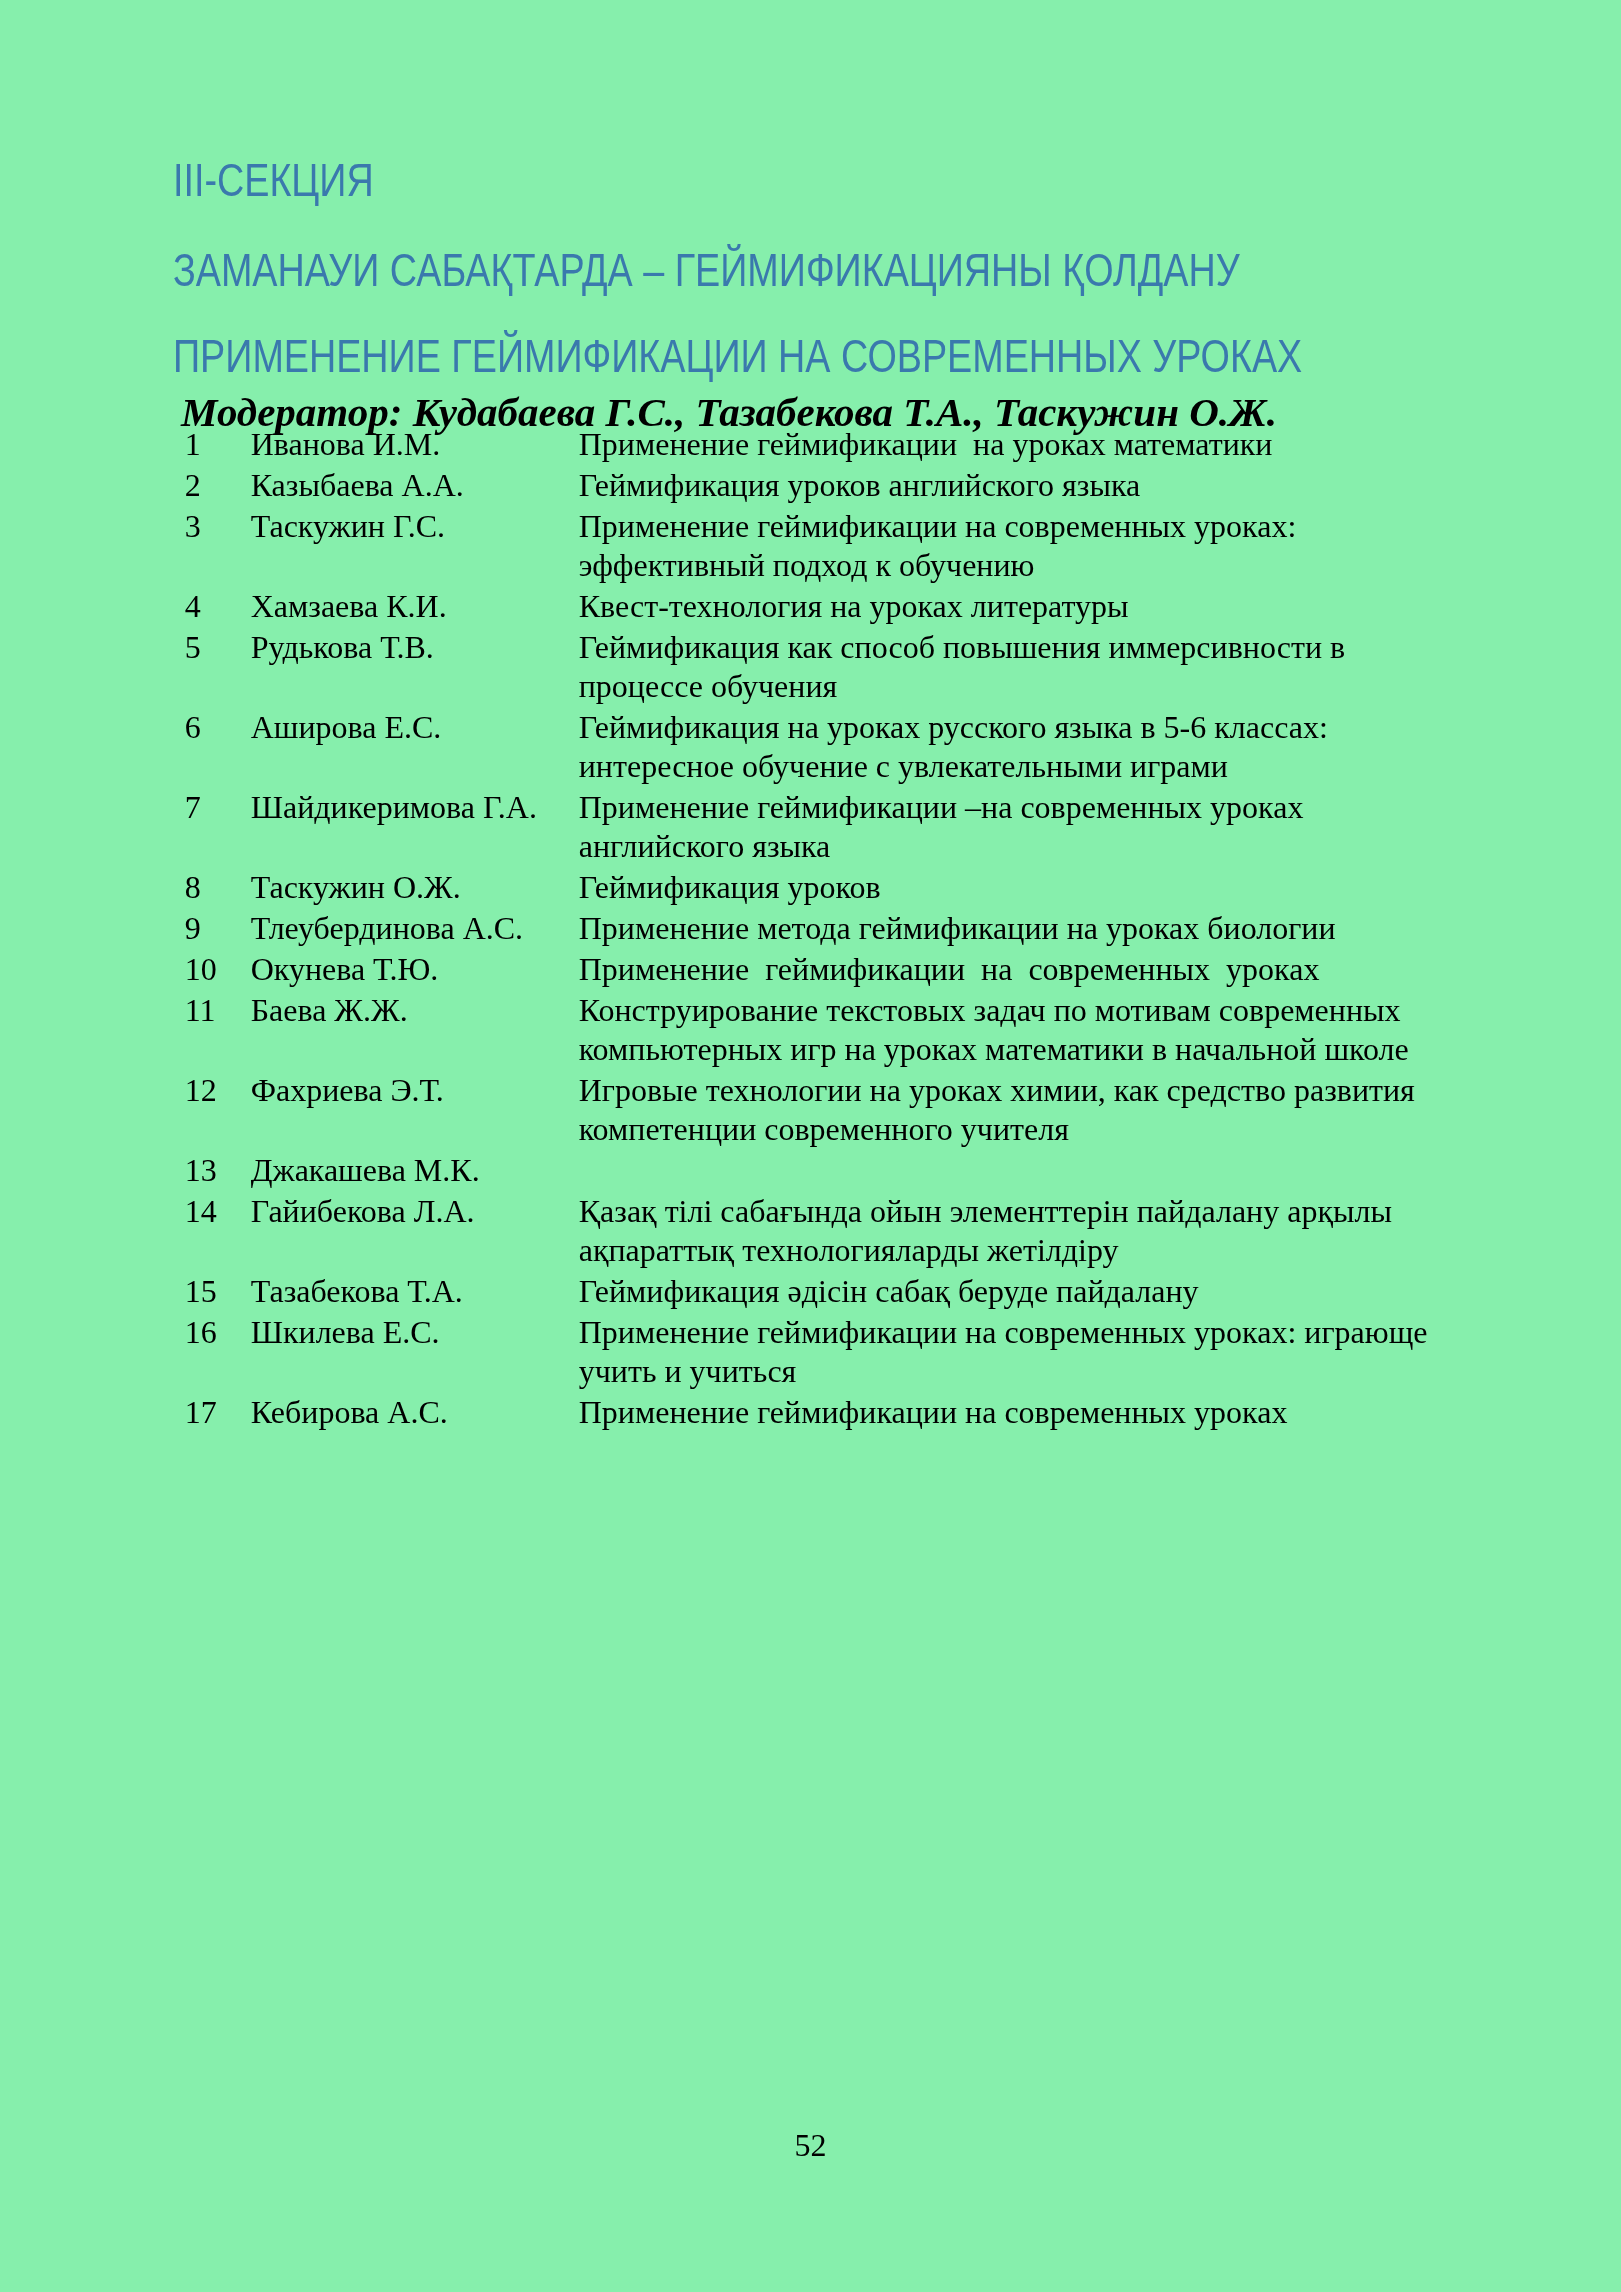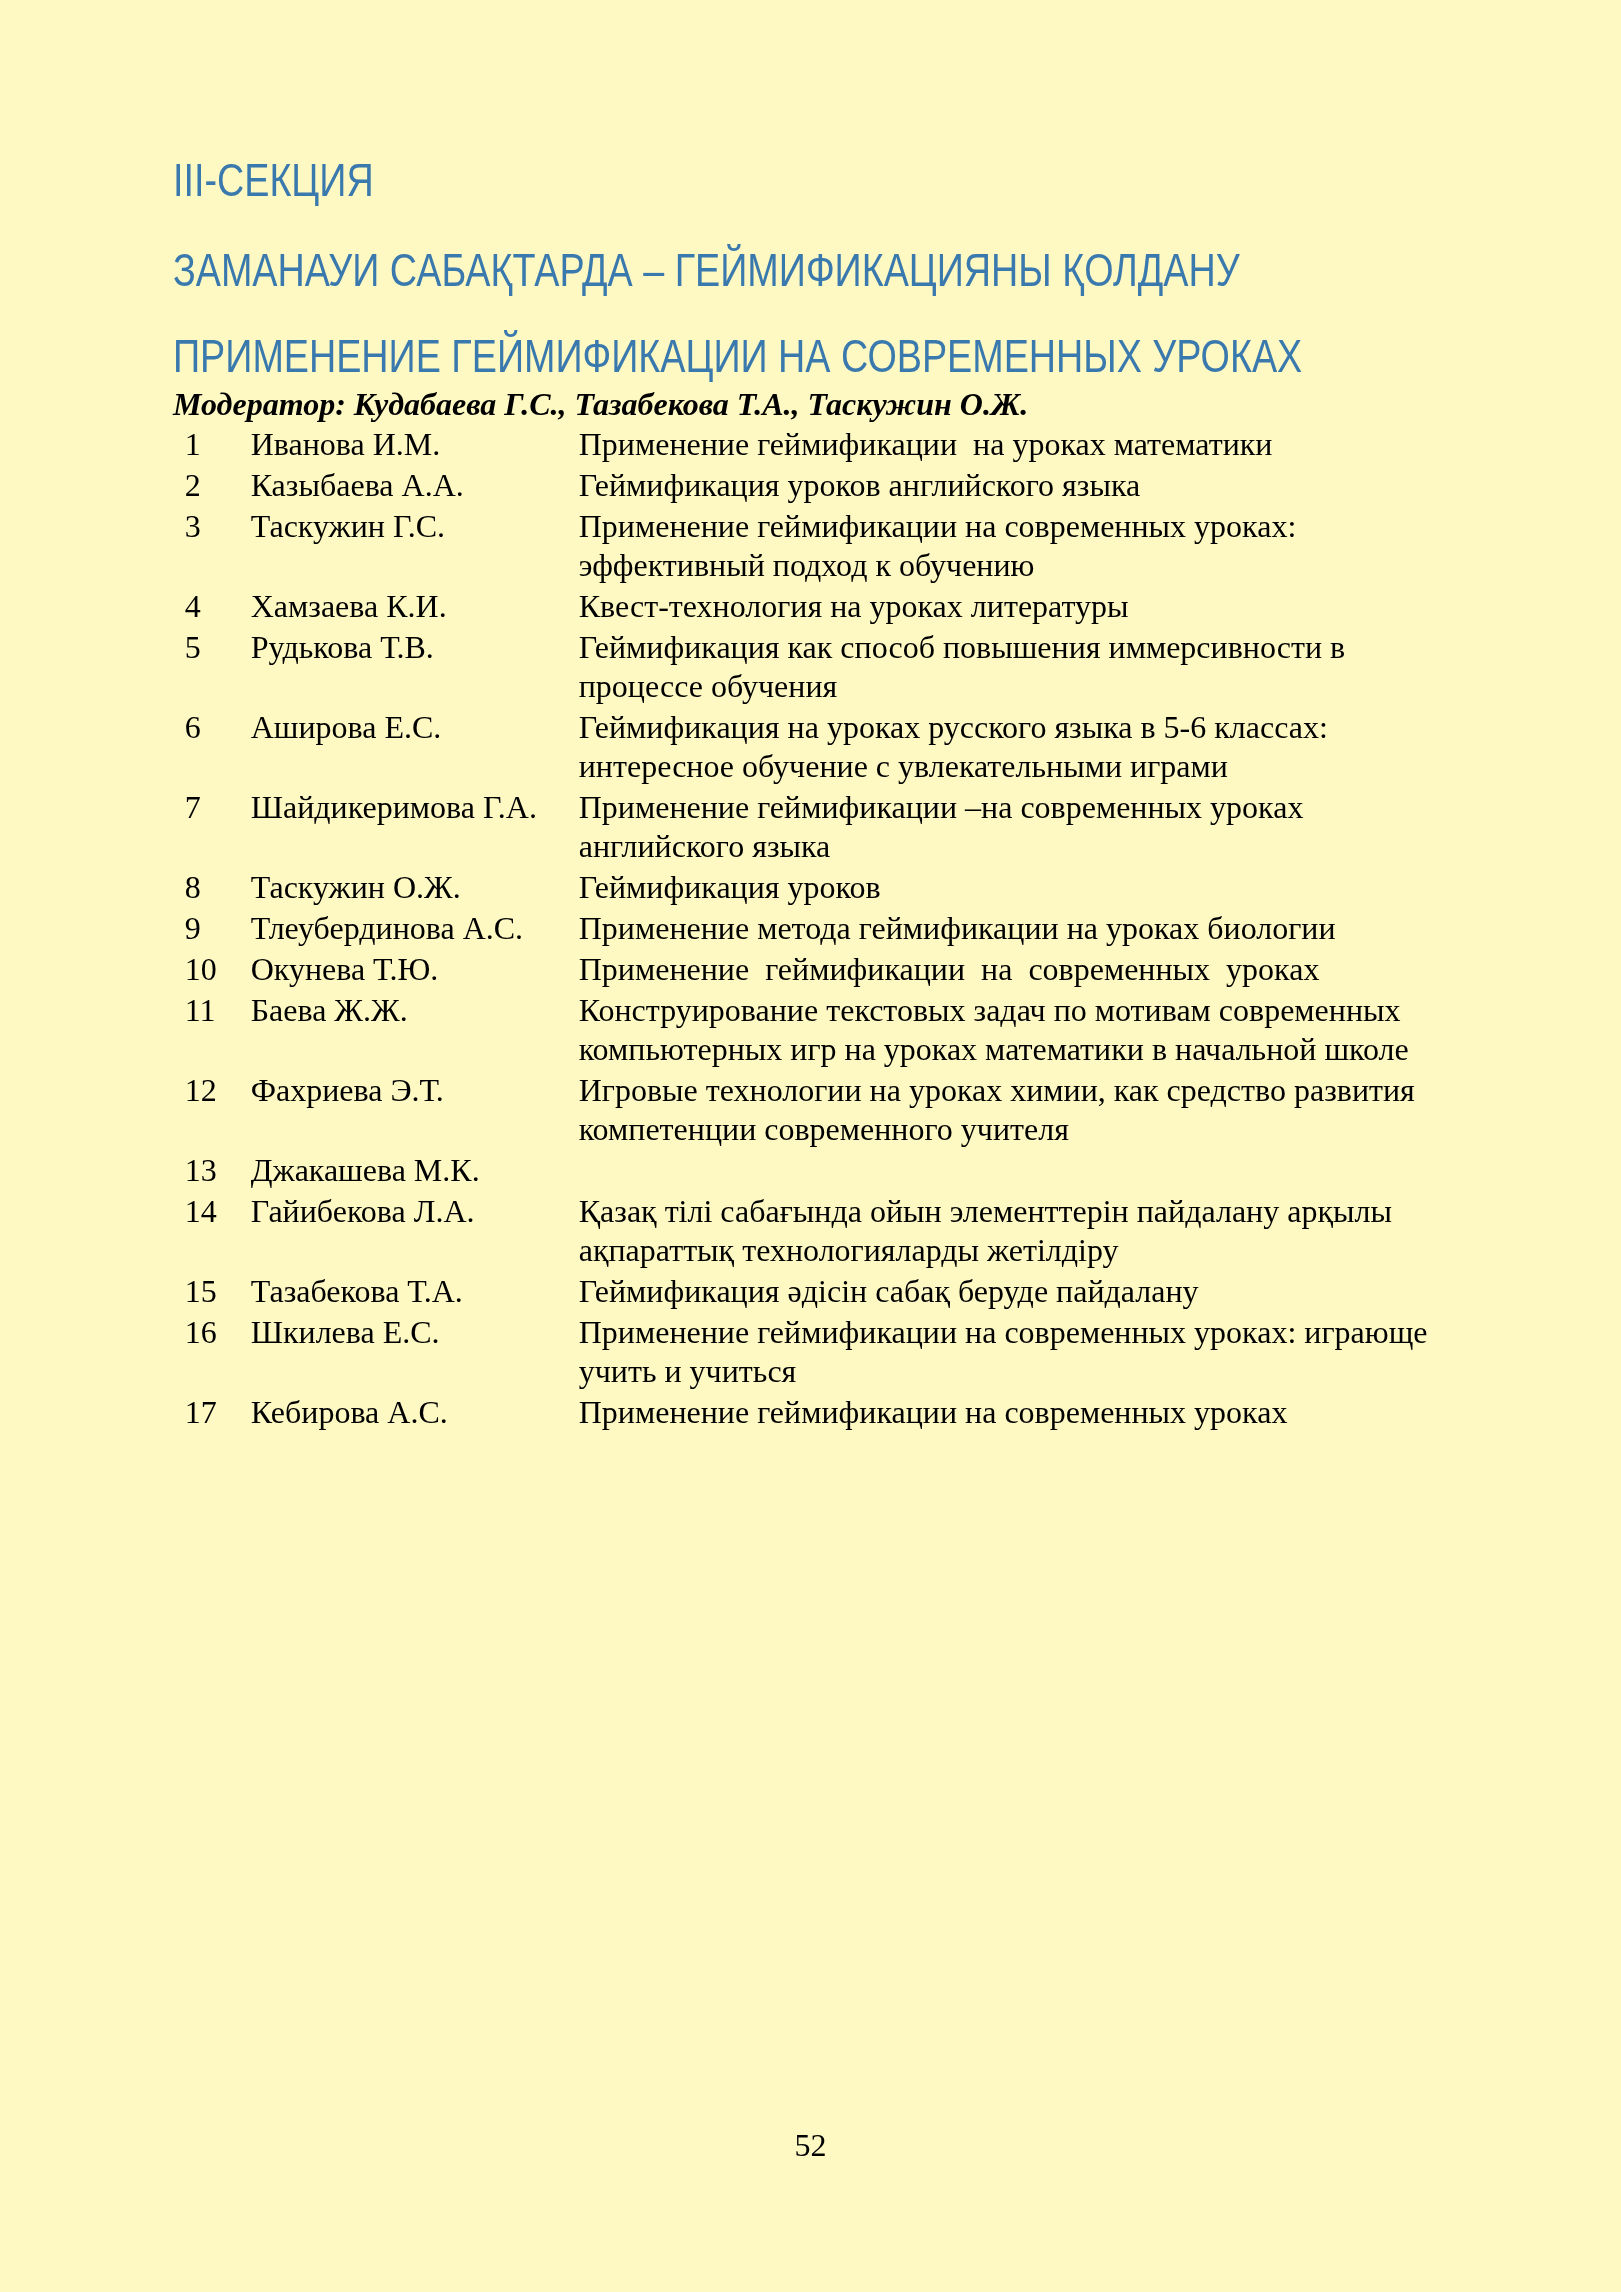--- a/index.html
+++ b/index.html
@@ -4,21 +4,21 @@
 <style>
   html, body {
     margin: 0;
     padding: 0;
     background: #ffffff;
   }
   .page {
     position: relative;
     width: 1621px;
     height: 2293px;
-    background: #fef9c3;
+    background: #86efac;
     font-family: "Liberation Serif", serif;
     color: #000000;
     overflow: hidden;
   }
   .heading {
     position: absolute;
     left: 173px;
     margin: 0;
     font-family: "Liberation Sans", sans-serif;
     font-weight: 400;
@@ -30,22 +30,22 @@
     transform-origin: left top;
     letter-spacing: 0px;
   }
   .h-section   { top: 155px; }
   .h-title-kk  { top: 245px; }
   .h-title-ru  { top: 331px; }
   .moderator {
     position: absolute;
     left: 173px;
     top: 385px;
-    margin: 0;
-    font-size: 32px;
+    margin: 8px;
+    font-size: 41px;
     font-weight: bold;
     font-style: italic;
     line-height: 39px;
     white-space: nowrap;
     color: #000000;
   }
   .list {
     position: absolute;
     left: 170px;
     top: 425px;

